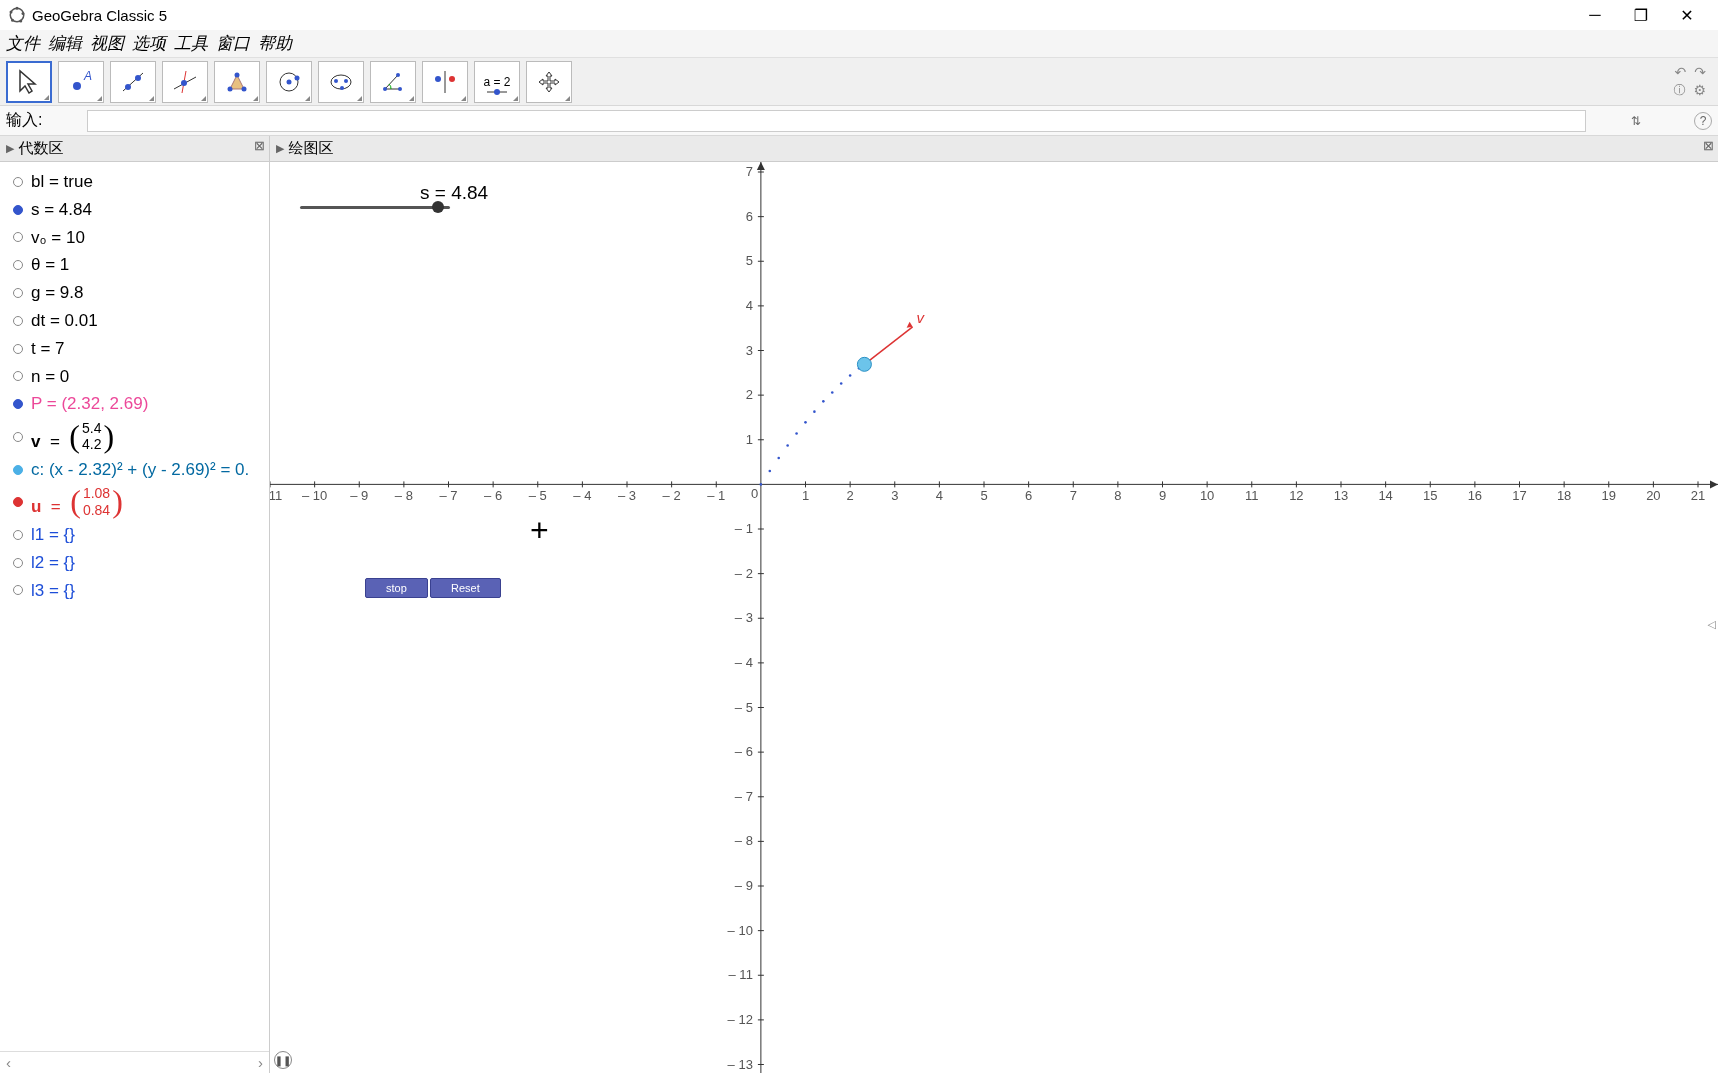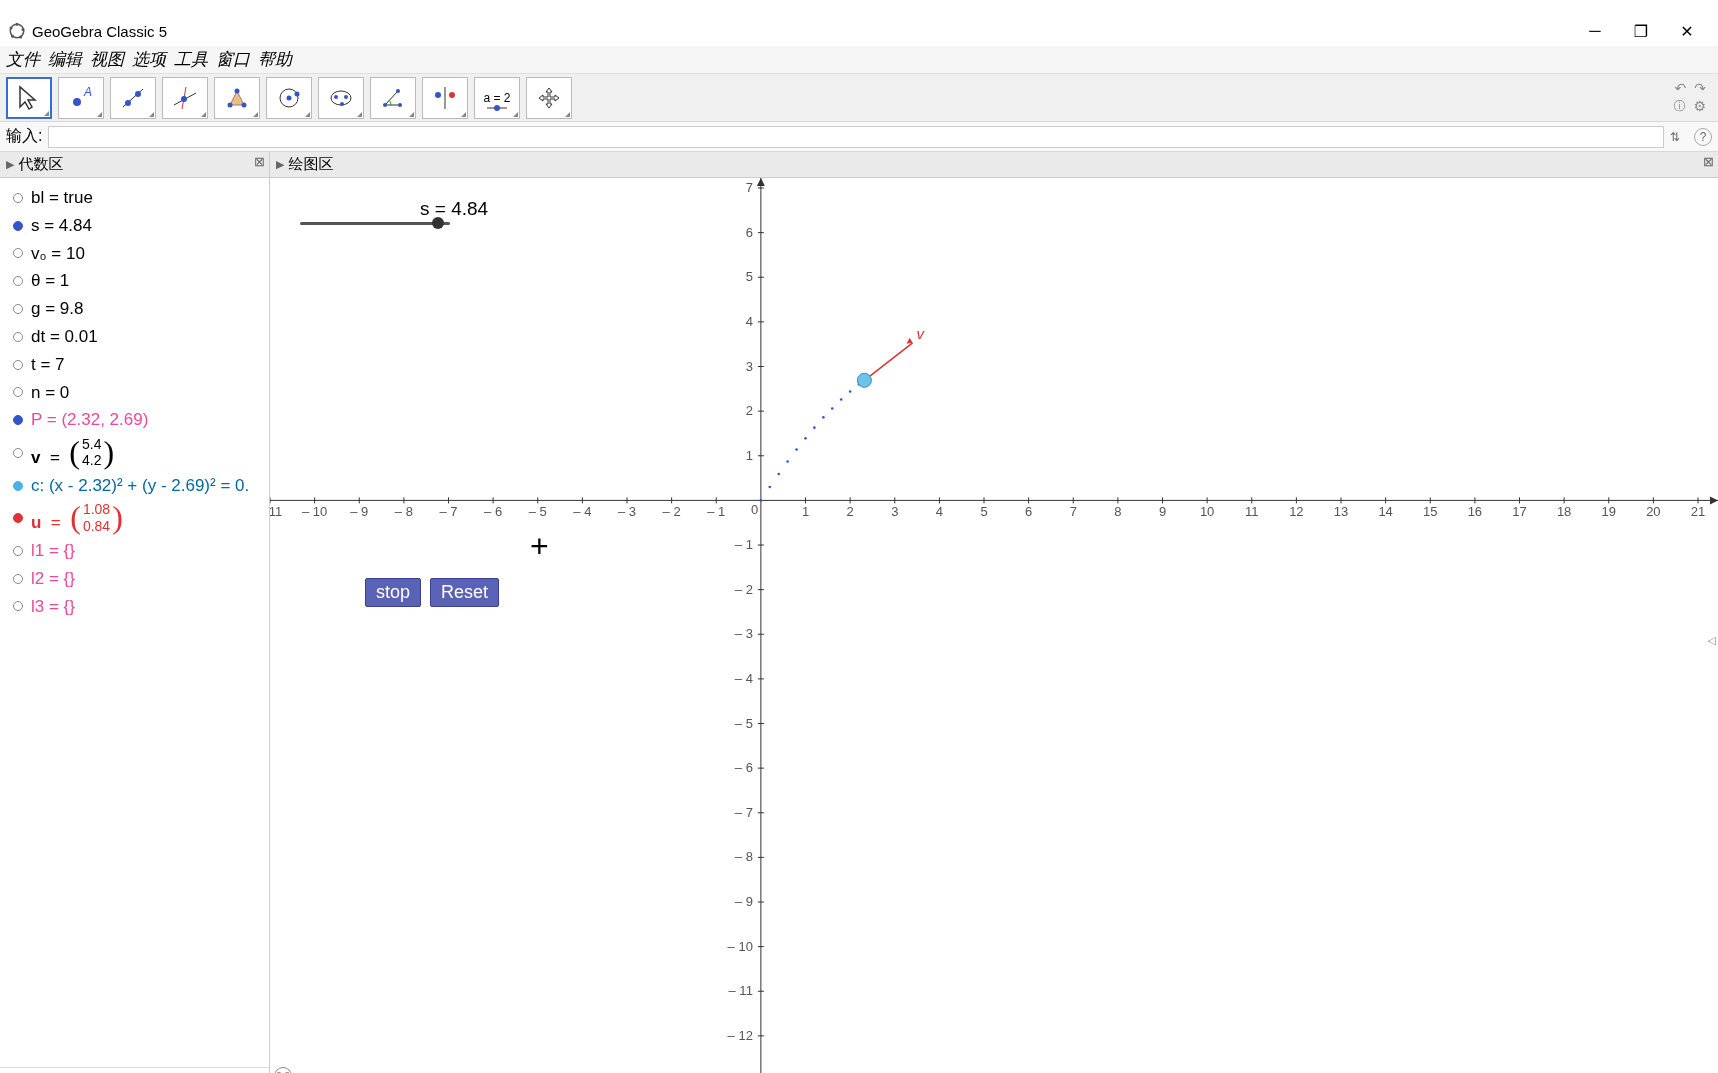--- a/index.html
+++ b/index.html
@@ -1,59 +1,59 @@
 <!DOCTYPE html>
 <html><head>
 <meta charset="utf-8">
 <style>
   * { box-sizing: border-box; margin: 0; padding: 0; }
   body { font-family: "Segoe UI", Arial, sans-serif; font-size: 15px; background: #fff; width: 1718px; height: 1073px; overflow: hidden; }
-  .titlebar { height: 30px; display: flex; align-items: center; padding: 0 8px; background: #fff; margin-top: 16px; }
+  .titlebar { height: 30px; display: flex; align-items: center; padding: 0 8px; background: #fff; }
   .titlebar .logo { width: 18px; height: 18px; margin-right: 6px; }
   .titlebar .title { flex: 1; font-size: 15px; }
   .titlebar .winbtn { width: 46px; height: 30px; display: flex; align-items: center; justify-content: center; font-size: 16px; }
   .menubar { height: 28px; background: #f5f5f5; padding: 2px 6px; border-bottom: 1px solid #e0e0e0; display: flex; align-items: center; font-style: italic; }
   .menubar span { margin-right: 8px; font-size: 17px; cursor: pointer; }
   .toolbar { height: 48px; background: #f0f0f0; border-bottom: 1px solid #d8d8d8; display: flex; align-items: center; padding: 4px 6px; }
   .toolbox { width: 46px; height: 42px; background: #fff; border: 1px solid #bbb; margin-right: 6px; display: flex; align-items: center; justify-content: center; position: relative; }
   .toolbox.selected { border: 2px solid #3a6bd1; }
   .toolbox .tri { position: absolute; right: 1px; bottom: 1px; width: 0; height: 0; border-left: 5px solid transparent; border-bottom: 5px solid #888; }
   .toolbar-right { margin-left: auto; display: flex; flex-direction: column; align-items: flex-end; gap: 2px; padding-right: 6px;}
   .small-icons { display:flex; gap:8px; }
-  .inputbar { height: 30px; background: #f8f8f8; border-bottom: 1px solid #d8d8d8; display: flex; align-items: center; padding: 0 6px; }
+  .inputbar { height: 30px; background: #f8f8f8; border-bottom: 1px solid #d8d8d8; display: flex; align-items: center; padding: 0 6px; gap: 39px; }
   .inputbar .lbl { font-size: 16px; margin-right: 6px; }
   .inputbar input { flex: 1; border: 1px solid #ccc; height: 22px; padding: 0 4px; font-size: 14px; }
   .inputbar .help { width:18px; height:18px; border:1px solid #aaa; border-radius:50%; display:flex;align-items:center;justify-content:center;font-size:12px;color:#666; margin-left:8px;}
   .main { display: flex; height: calc(1073px - 30px - 28px - 48px - 30px); }
   .sidebar { width: 270px; border-right: 1px solid #ccc; display: flex; flex-direction: column; position: relative; }
   .panel-head { height: 26px; background: #eaeaea; border-bottom: 1px solid #ccc; display: flex; align-items: center; padding: 0 6px; font-size: 15px; position: relative; }
   .panel-head .close { position: absolute; right: 4px; top: 2px; font-size: 13px; color: #666; }
   .panel-head .arrow { margin-right: 4px; color: #666; font-size: 11px;}
   .alg { flex: 1; overflow: hidden; padding: 6px 9px; }
   .alg-row { display: flex; align-items: center; padding: 2px 4px; font-size: 17px; line-height: 1.4; }
   .bullet { width: 10px; height: 10px; border-radius: 50%; margin-right: 8px; flex-shrink: 0; border: 1px solid #888; }
   .bullet.filled-blue { background: #3355cc; border-color: #3355cc; }
   .bullet.filled-sky { background: #4bb0e6; border-color: #4bb0e6; }
   .bullet.filled-red { background: #d33; border-color: #d33; }
   .txt-blue { color: #ec4899; }
   .txt-sky  { color: #0369a1; }
   .txt-red  { color: #d33; }
-  .txt-green{ color: #ec4899; }
+  .txt-green{ color: #1d4ed8; }
   .vec { display:inline-flex; align-items:center; }
   .vec .paren { font-size:32px; line-height:0.9; font-family: serif;}
   .vec .col { display:flex; flex-direction:column; font-size:14px; line-height:1.15; padding:0 2px;}
   .sidebar-foot { height:22px; border-top:1px solid #ddd; display:flex; align-items:center; justify-content:space-between; padding:0 6px;}
   .graph { flex: 1; display: flex; flex-direction: column; position: relative; }
   .graph-body { flex:1; position:relative; background:#fff; overflow:hidden;}
   svg.axes { position:absolute; inset:0; }
   .slider-wrap { position:absolute; left: 30px; top: 20px; }
   .slider-label { font-size: 19px; margin-left: 120px; margin-bottom: 2px; }
   .slider-track { width: 150px; height: 3px; background: #555; position: relative; border-radius:2px;}
   .slider-thumb { position:absolute; top:-5px; width:12px; height:12px; background:#333; border-radius:50%; }
-  .ggb-btn { position:absolute; background:#5a62b5; color:#fff; border:1px solid #3a4190; padding:3px 10px; font-size:18px; cursor:pointer; border-radius:2px;}
+  .ggb-btn { position:absolute; background:#5a62b5; color:#fff; border:1px solid #3a4190; padding:3px 20px; font-size:11px; cursor:pointer; border-radius:2px;margin-top:16px;}
   .cross { position:absolute; font-size:32px; font-weight:300; pointer-events:none;}
   .ticklbl { font-size:13px; fill:#555; font-family: Arial; }
   .pause-btn { position:absolute; left:4px; bottom:4px; width:18px; height:18px; border:1px solid #888; border-radius:50%; display:flex; align-items:center; justify-content:center; font-size:10px; color:#555;}
   .side-arrow { position:absolute; right:2px; top:50%; font-size:11px; color:#888;}
 </style>
 </head>
 <body>
 
 <div class="titlebar">
   <svg class="logo" viewBox="0 0 24 24">

